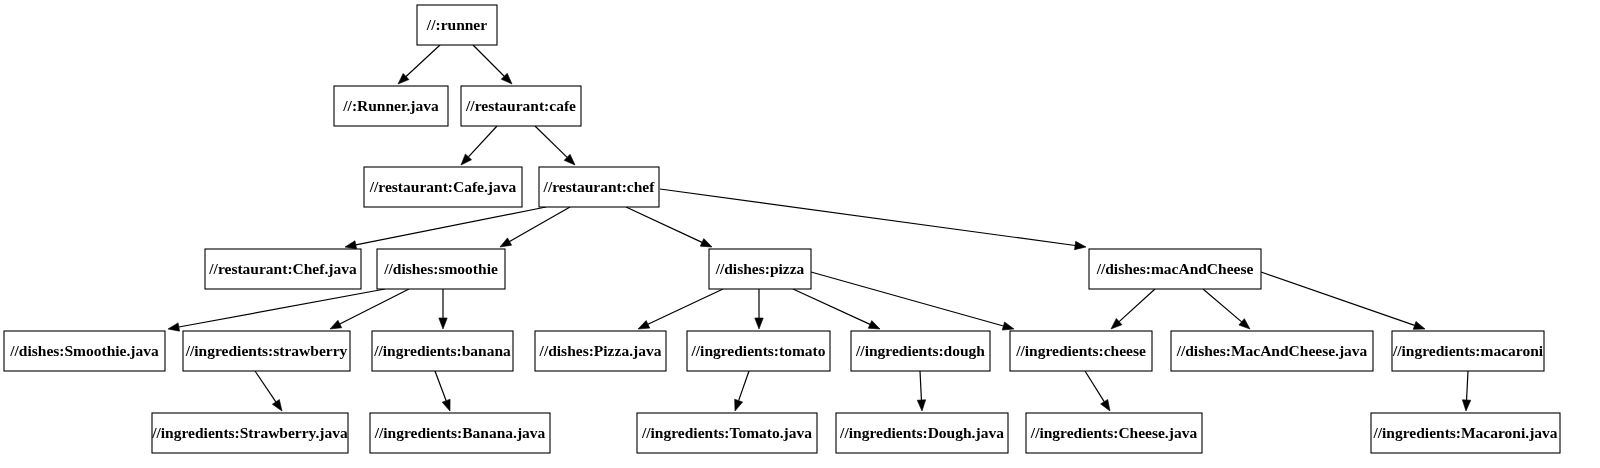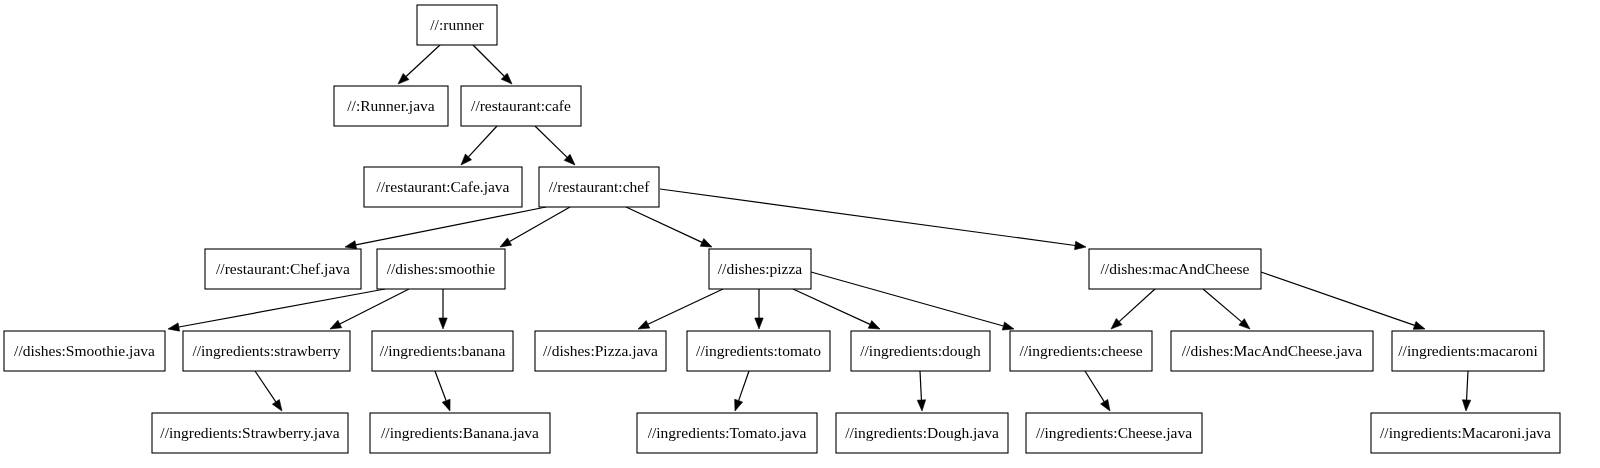--- a/index.html
+++ b/index.html
@@ -10,20 +10,21 @@
   body {
     width: 1600px;
     height: 468px;
     overflow: hidden;
     font-family: "Liberation Serif", "DejaVu Serif", serif;
   }
   #graph-root {
     position: relative;
     width: 1600px;
     height: 468px;
+    font-weight: bold;
   }
   svg#dep-graph {
     display: block;
     width: 1600px;
     height: 468px;
     background: #ffffff;
   }
   .node-box {
     fill: #ffffff;
     stroke: #000000;

